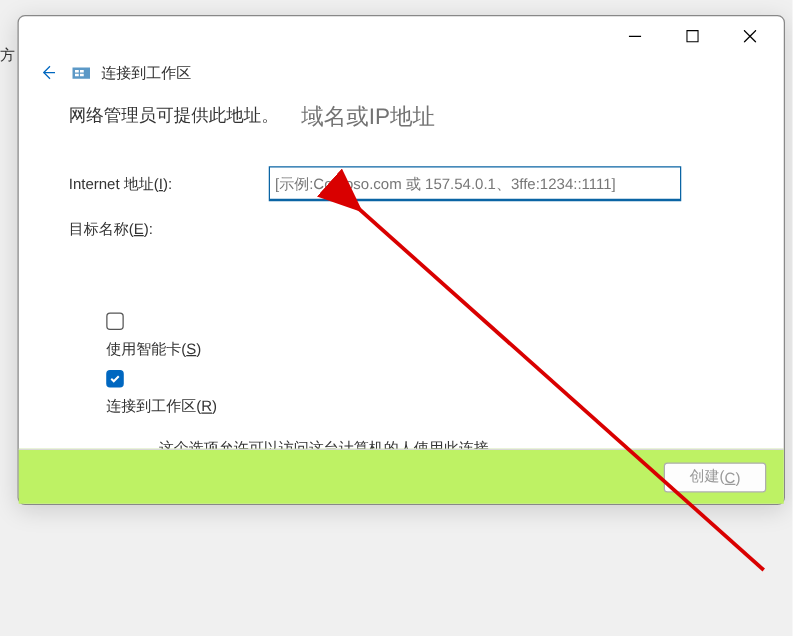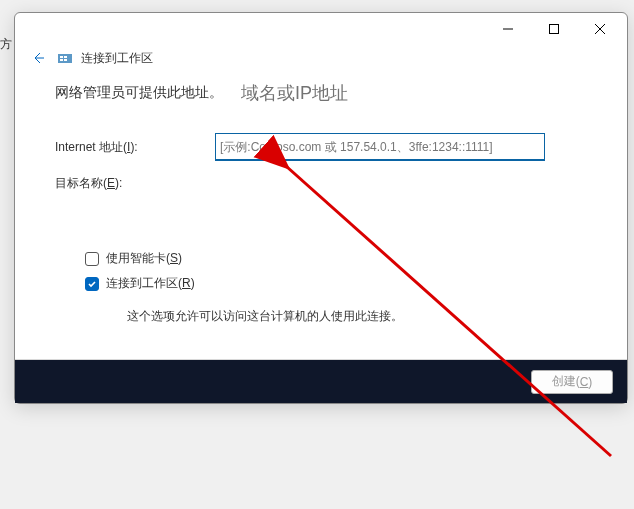--- a/index.html
+++ b/index.html
@@ -16,26 +16,26 @@
     .title { color: #0b4f8a; font-size: 15px; margin-top: 14px; margin-bottom: 20px; }
     .row1 { display: flex; align-items: center; gap: 18px; margin-bottom: 28px; }
     .sub { font-size: 14px; color: #333; }
     .annot { color: #737373; font-size: 18px; }
     .form { display: grid; grid-template-columns: 160px 330px; row-gap: 14px; align-items: center; }
     .label { font-size: 12px; color: #333; }
     .input { width: 100%; height: 28px; border: 1px solid #bfbfbf; padding: 0 4px; font-size: 12px; outline: none; }
     .input.active { border: 1px solid #0a64a4; border-bottom: 2px solid #0a64a4; }
     .input::placeholder { color: #777; }
     .options { margin-top: 58px; padding-left: 30px; font-size: 12px; color: #333; }
-    .opt { display: flex; align-items: center; gap: 7px; margin-bottom: 8px; }
+    .opt { display: flex; align-items: flex-start; gap: 7px; margin-bottom: 8px; flex-direction: column; }
     .cb { width: 14px; height: 14px; border: 1px solid #555; border-radius: 3px; display: inline-flex; align-items: center; justify-content: center; flex-shrink: 0; }
     .cb.checked { background: #0067c0; border-color: #0067c0; color: #fff; }
     .shield { width: 16px; height: 16px; margin-right: 2px; flex-shrink: 0; }
     .opt-desc { margin-left: 42px; margin-top: 16px; }
-    .footer { position: absolute; bottom: 0; left: 0; right: 0; height: 44px; border-top: 1px solid #d8d8d8; background: #0f172a; display: flex; align-items: center; justify-content: flex-end; gap: 10px; padding: 0 14px; }
+    .footer { position: absolute; bottom: 0; left: 0; right: 0; height: 44px; border-top: 1px solid #d8d8d8; background: #bef264; display: flex; align-items: center; justify-content: flex-end; gap: 10px; padding: 0 14px; }
     .btn { min-width: 82px; height: 24px; border: 1px solid #aeaeae; background: #fdfdfd; border-radius: 3px; font-size: 12px; display: flex; align-items: center; justify-content: center; padding: 0 12px; }
     .btn.disabled { color: #9a9a9a; }
     .arrow { position: absolute; left: 248px; top: 130px; pointer-events: none; }
     .leftedge { position: absolute; left: 0; top: 36px; font-size: 12px; color: #333; }
     .u { text-decoration: underline; }
   </style>
 </head>
 <body>
 
 <span class="leftedge">方</span>

